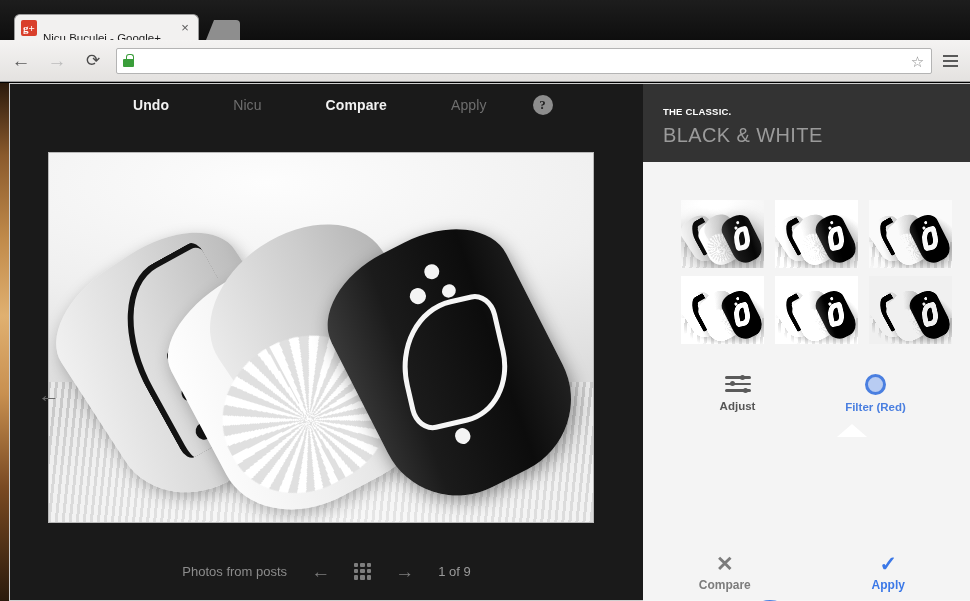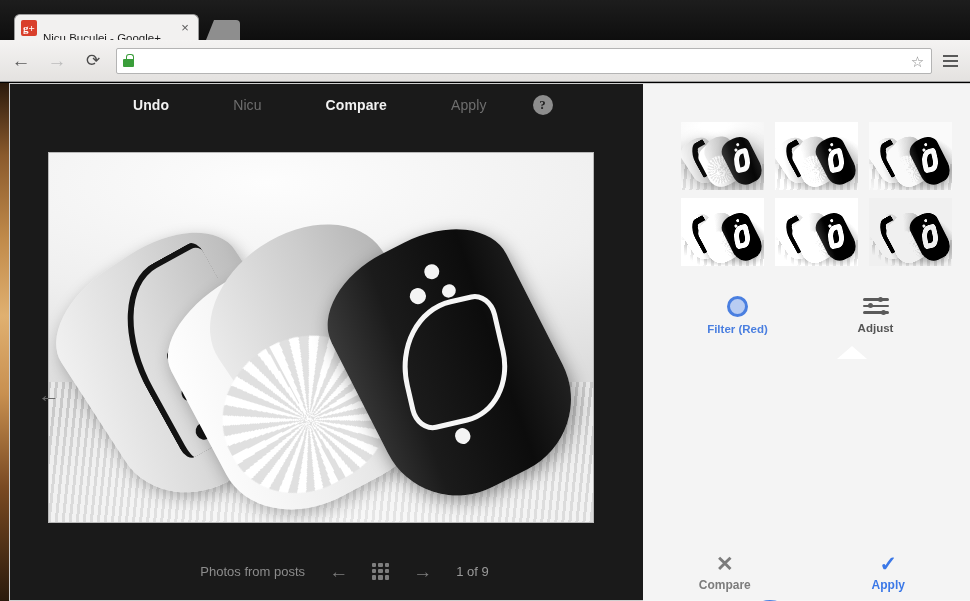--- a/index.html
+++ b/index.html
@@ -202,21 +202,21 @@
   }
   .wdot { position: absolute; background: #f4f4f4; border-radius: 50%; }
 
   .photo-nav-left {
     position: absolute; left: 28px; top: 300px;
     width: 22px; height: 22px; color: #6a6a6a; font-size: 22px;
     line-height: 22px; text-align: center;
   }
 
   .bottombar {
-    position: absolute; left: 18px; bottom: 14px; width: 633px; height: 30px;
+    position: absolute; left: 0; bottom: 14px; width: 633px; height: 30px;
     display: flex; align-items: center; justify-content: center; gap: 24px;
     color: #8c8c8c; font-size: 13px;
   }
   .bb-label { color: #8c8c8c; }
   .bb-arrow { font-size: 19px; color: #7e7e7e; line-height: 19px; }
   .grid-icon {
     width: 17px; height: 17px;
     display: grid; grid-template-columns: repeat(3, 1fr);
     grid-template-rows: repeat(3, 1fr); gap: 2px;
   }
@@ -420,20 +420,24 @@
               <i></i>
               <i></i>
           </span>
           <span class="bb-arrow">→</span>
           <span class="bb-count">1 of 9</span>
         </div>
       </div>
 
       <div class="panel">
 
+        <div class="panel-head">
+          <div class="panel-kicker">THE CLASSIC.</div>
+          <div class="panel-title">BLACK &amp; WHITE</div>
+        </div>
 
         <div class="presets">
           <div class="preset p0">
             <div class="photo">
                 <div class="bg-sheet"></div>
                 <div class="doily"></div>
               <div class="eclair ec1">
                   <div class="ec1-swirl"></div>
                 <span class="dot" style="left:44%;top:42%;width:7%;height:6%;"></span>
                 <span class="dot" style="left:54%;top:52%;width:7%;height:6%;"></span>
@@ -551,34 +555,34 @@
               <div class="eclair ec3">
                   <div class="ec3-swirl"></div>
                 <span class="wdot" style="left:58%;top:12%;width:9%;height:7%;"></span>
                 <span class="wdot" style="left:44%;top:20%;width:9%;height:7%;"></span>
                 </div>
             </div>
           </div>
         </div>
 
         <div class="mode-row">
-          <div class="mode filter">
-            <div class="circle-icon"></div>
-            <div class="mode-label">Filter (Red)</div>
-          </div>
           <div class="mode adjust">
             <div class="sliders-icon">
               <i></i>
                 <i></i>
                 <i></i>
                 <b></b>
                 <b></b>
                 <b></b>
             </div>
             <div class="mode-label">Adjust</div>
+          </div>
+          <div class="mode filter">
+            <div class="circle-icon"></div>
+            <div class="mode-label">Filter (Red)</div>
           </div>
           <div class="caret"></div>
         </div>
 
         <div class="swatch-strip">
           <div class="swatch" style="background:#7e7e7e"></div>
           <div class="swatch selected" style="background:#b95b5d"></div>
           <div class="swatch" style="background:#d0883d"></div>
           <div class="swatch-scroll">
             <i></i>

